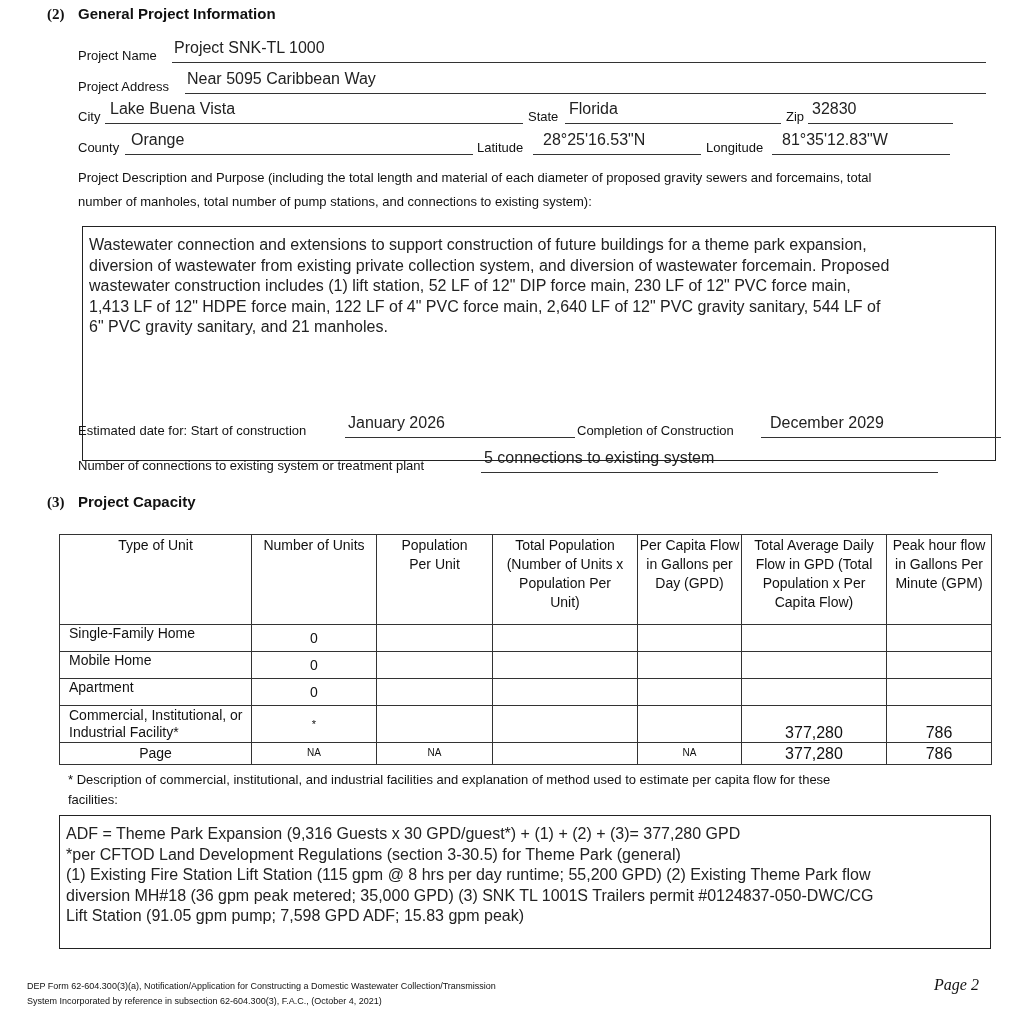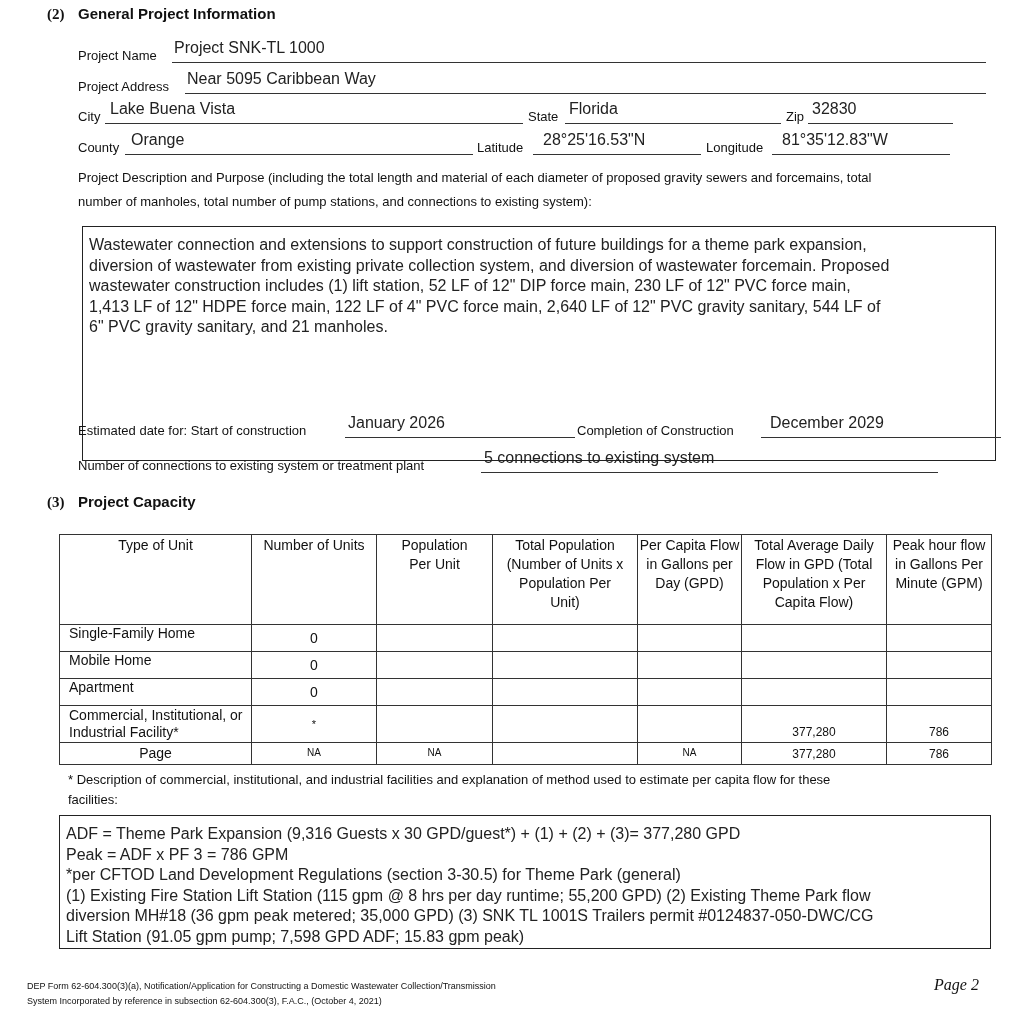--- a/index.html
+++ b/index.html
@@ -10,21 +10,21 @@
   .lbl { font-family: "Liberation Sans", sans-serif; font-size: 13px; color: #111; white-space: nowrap; }
   .line { position: absolute; border-bottom: 1px solid #333; height: 0; }
   .val { position: absolute; font-family: "Liberation Sans", sans-serif; font-size: 16px; color: #222; white-space: nowrap; }
   .desc-box { position: absolute; border: 1px solid #222; box-sizing: border-box; }
   .desc-text { font-family: "Liberation Sans", sans-serif; font-size: 16px; line-height: 20.5px; color: #222; padding: 0 6px 0 6px; }
   table.cap { position: absolute; left: 59px; top: 534px; width: 932px; border-collapse: collapse; table-layout: fixed; }
   table.cap td, table.cap th { border: 1px solid #333; font-family: "Liberation Sans", sans-serif; font-size: 14px; font-weight: normal; color: #111; padding: 0 3px; vertical-align: top; text-align: center; line-height: 19px; }
   table.cap th { height: 88px; padding-top: 1px; }
   table.cap td.type { text-align: left; padding-left: 9px; line-height: 17px; }
   table.cap td.num { font-size: 14px; vertical-align: middle; }
-  table.cap td.big { font-size: 12px; vertical-align: bottom; text-align: center; }
+  table.cap td.big { font-size: 16px; vertical-align: bottom; text-align: center; }
   table.cap td.small { font-size: 10px; vertical-align: top; }
   .footer-text { font-family: "Liberation Sans", sans-serif; font-size: 9px; color: #111; line-height: 15px; }
   .page-num { font-family: "Liberation Serif", serif; font-size: 16px; color: #111; font-style: italic; }
 </style>
 </head>
 <body>
 
 <div class="abs section-title" style="left:47px; top:5px;">
   <span class="section-num">(2)</span><span>General Project Information</span>
 </div>
@@ -159,21 +159,20 @@
     </tr>
   </tbody>
 </table>
 
 <div class="abs lbl" style="left:68px; top:772px;">* Description of commercial, institutional, and industrial facilities and explanation of method used to estimate per capita flow for these</div>
 <div class="abs lbl" style="left:68px; top:792px;">facilities:</div>
 
 <div class="desc-box" style="left:59px; top:815px; width:932px; height:134px;">
   <div class="desc-text" style="padding-top:8px; padding-left:6px;">
     <div>ADF = Theme Park Expansion (9,316 Guests x 30 GPD/guest*) + (1) + (2) + (3)= 377,280 GPD</div>
-    <div>Peak  = ADF x PF 3 = 786 GPM</div>
     <div>*per CFTOD Land Development Regulations (section 3-30.5) for Theme Park (general)</div>
     <div>(1) Existing Fire Station Lift Station (115 gpm @ 8 hrs per day runtime; 55,200 GPD) (2) Existing Theme Park flow</div>
     <div>diversion MH#18 (36 gpm peak metered; 35,000 GPD) (3) SNK TL 1001S Trailers permit #0124837-050-DWC/CG</div>
     <div>Lift Station (91.05 gpm pump; 7,598 GPD ADF; 15.83 gpm peak)</div>
   </div>
 </div>
 
 <div class="abs footer-text" style="left:27px; top:979px;">
   <div>DEP Form 62-604.300(3)(a), Notification/Application for Constructing a Domestic Wastewater Collection/Transmission</div>
   <div>System Incorporated by reference in subsection 62-604.300(3), F.A.C., (October 4, 2021)</div>

